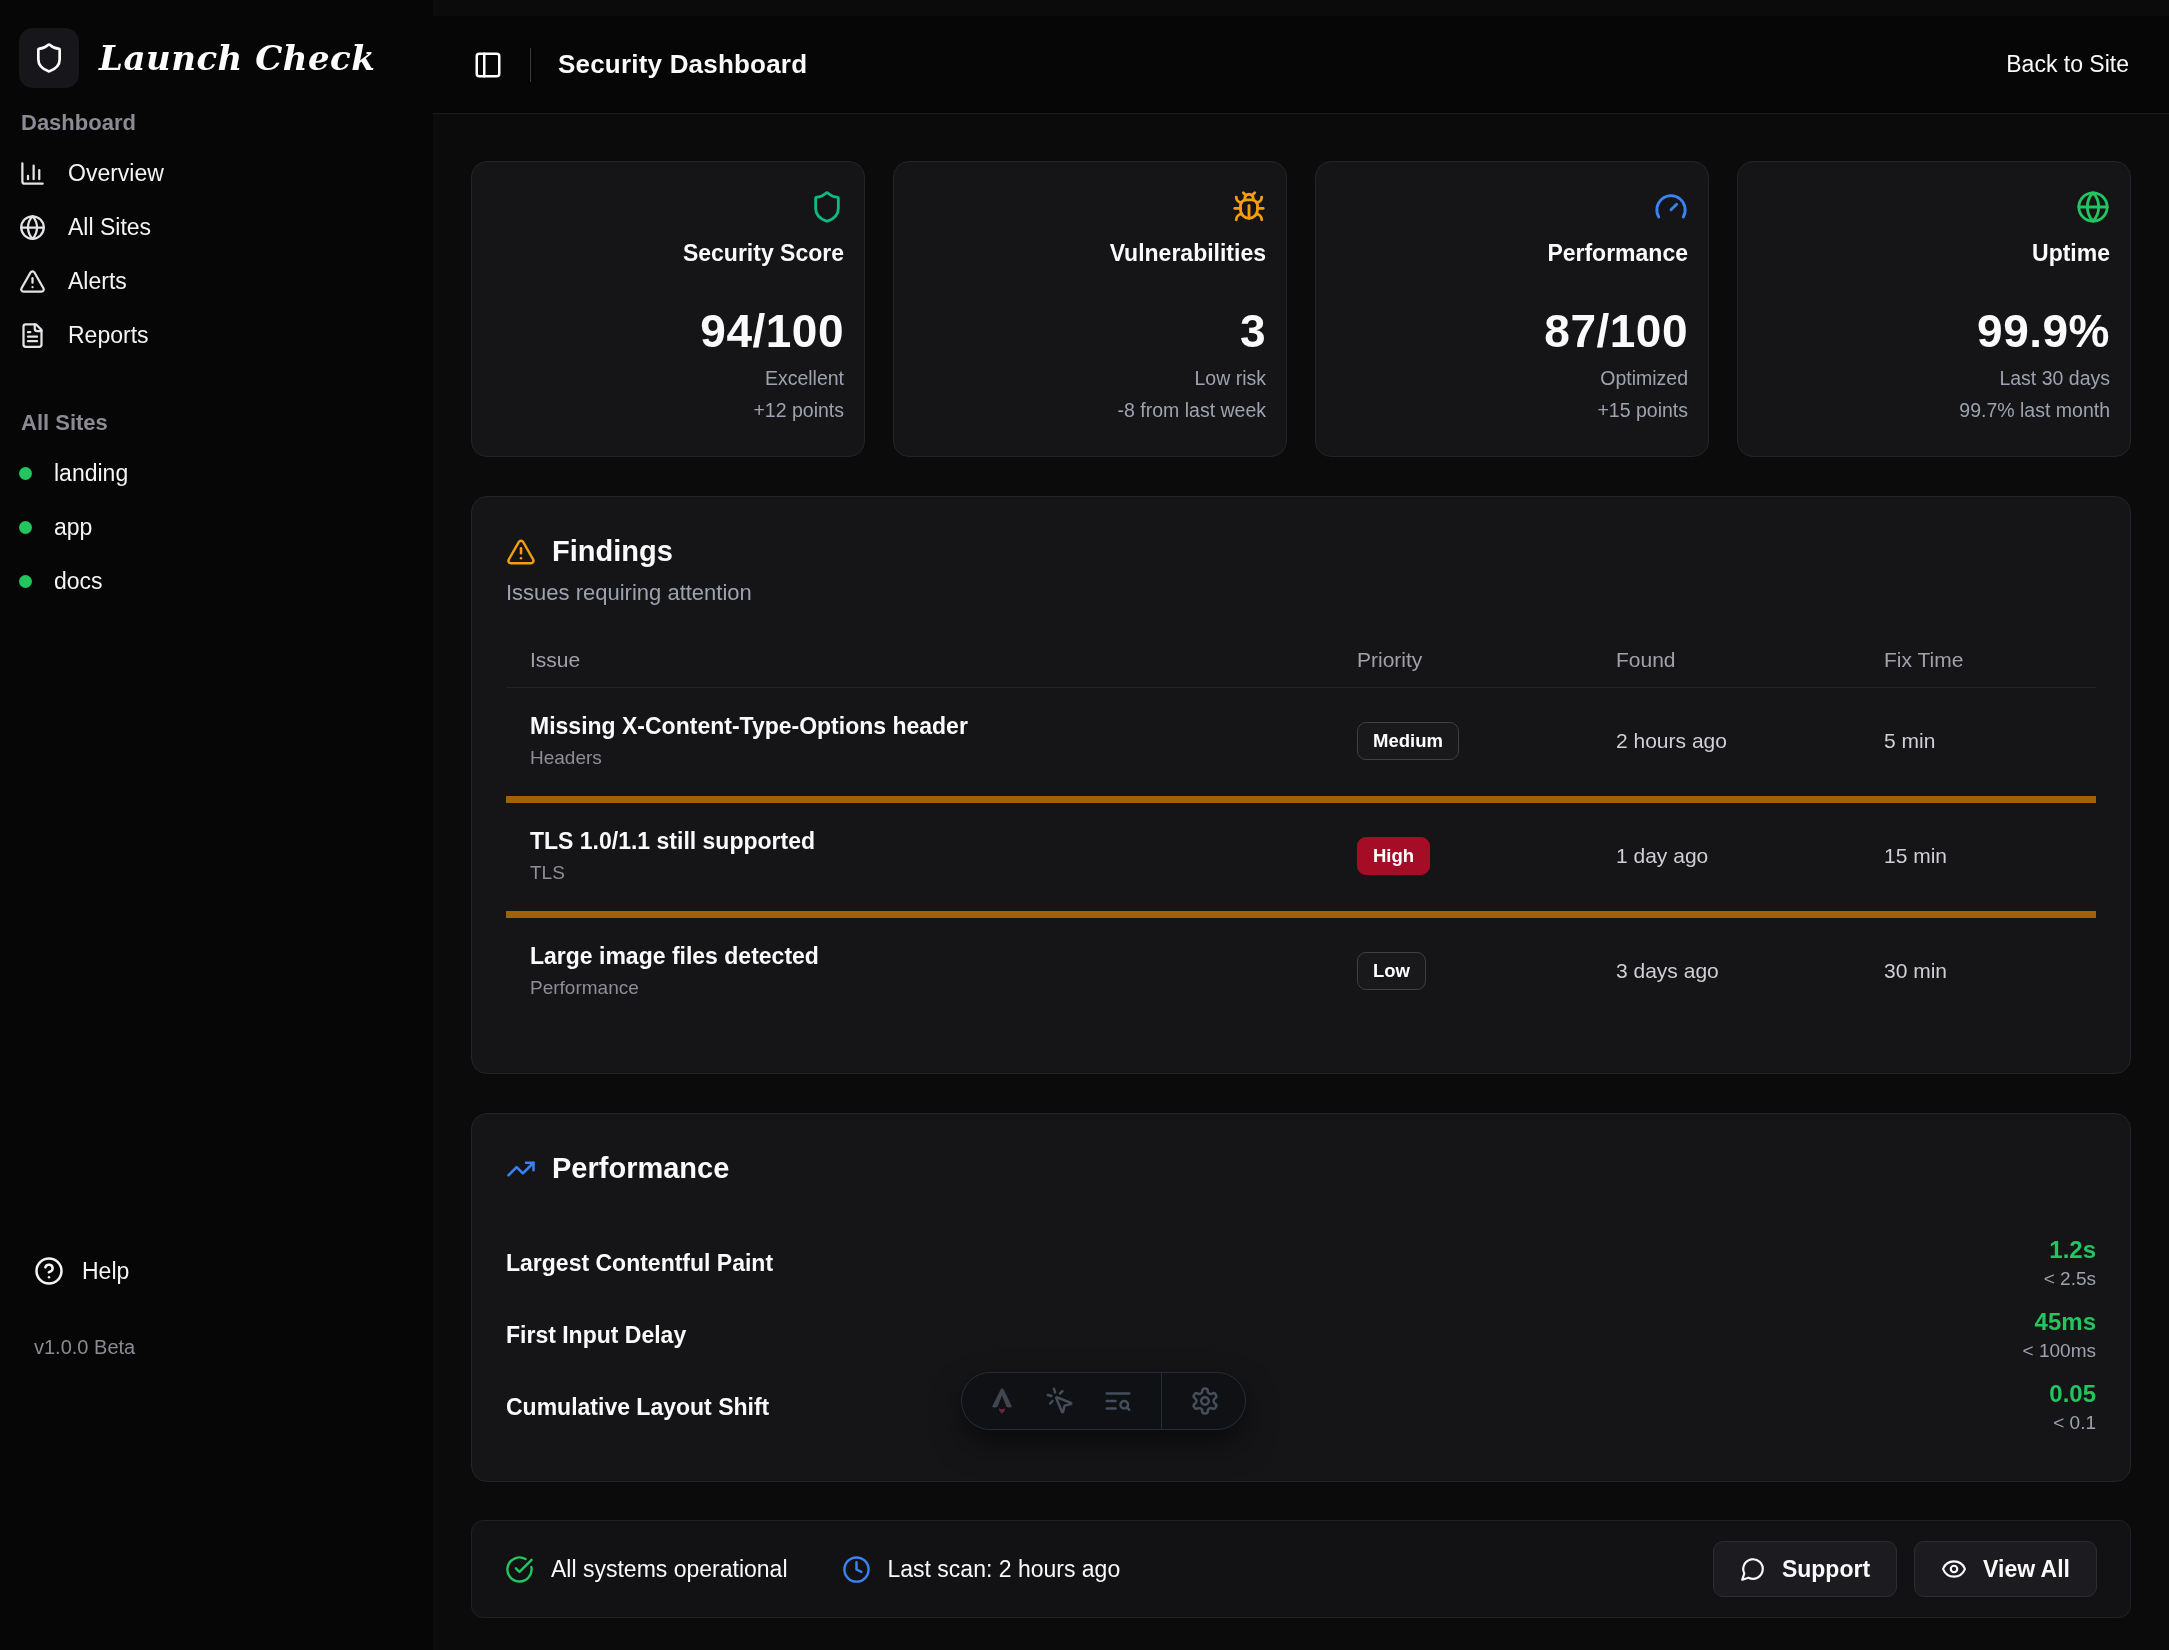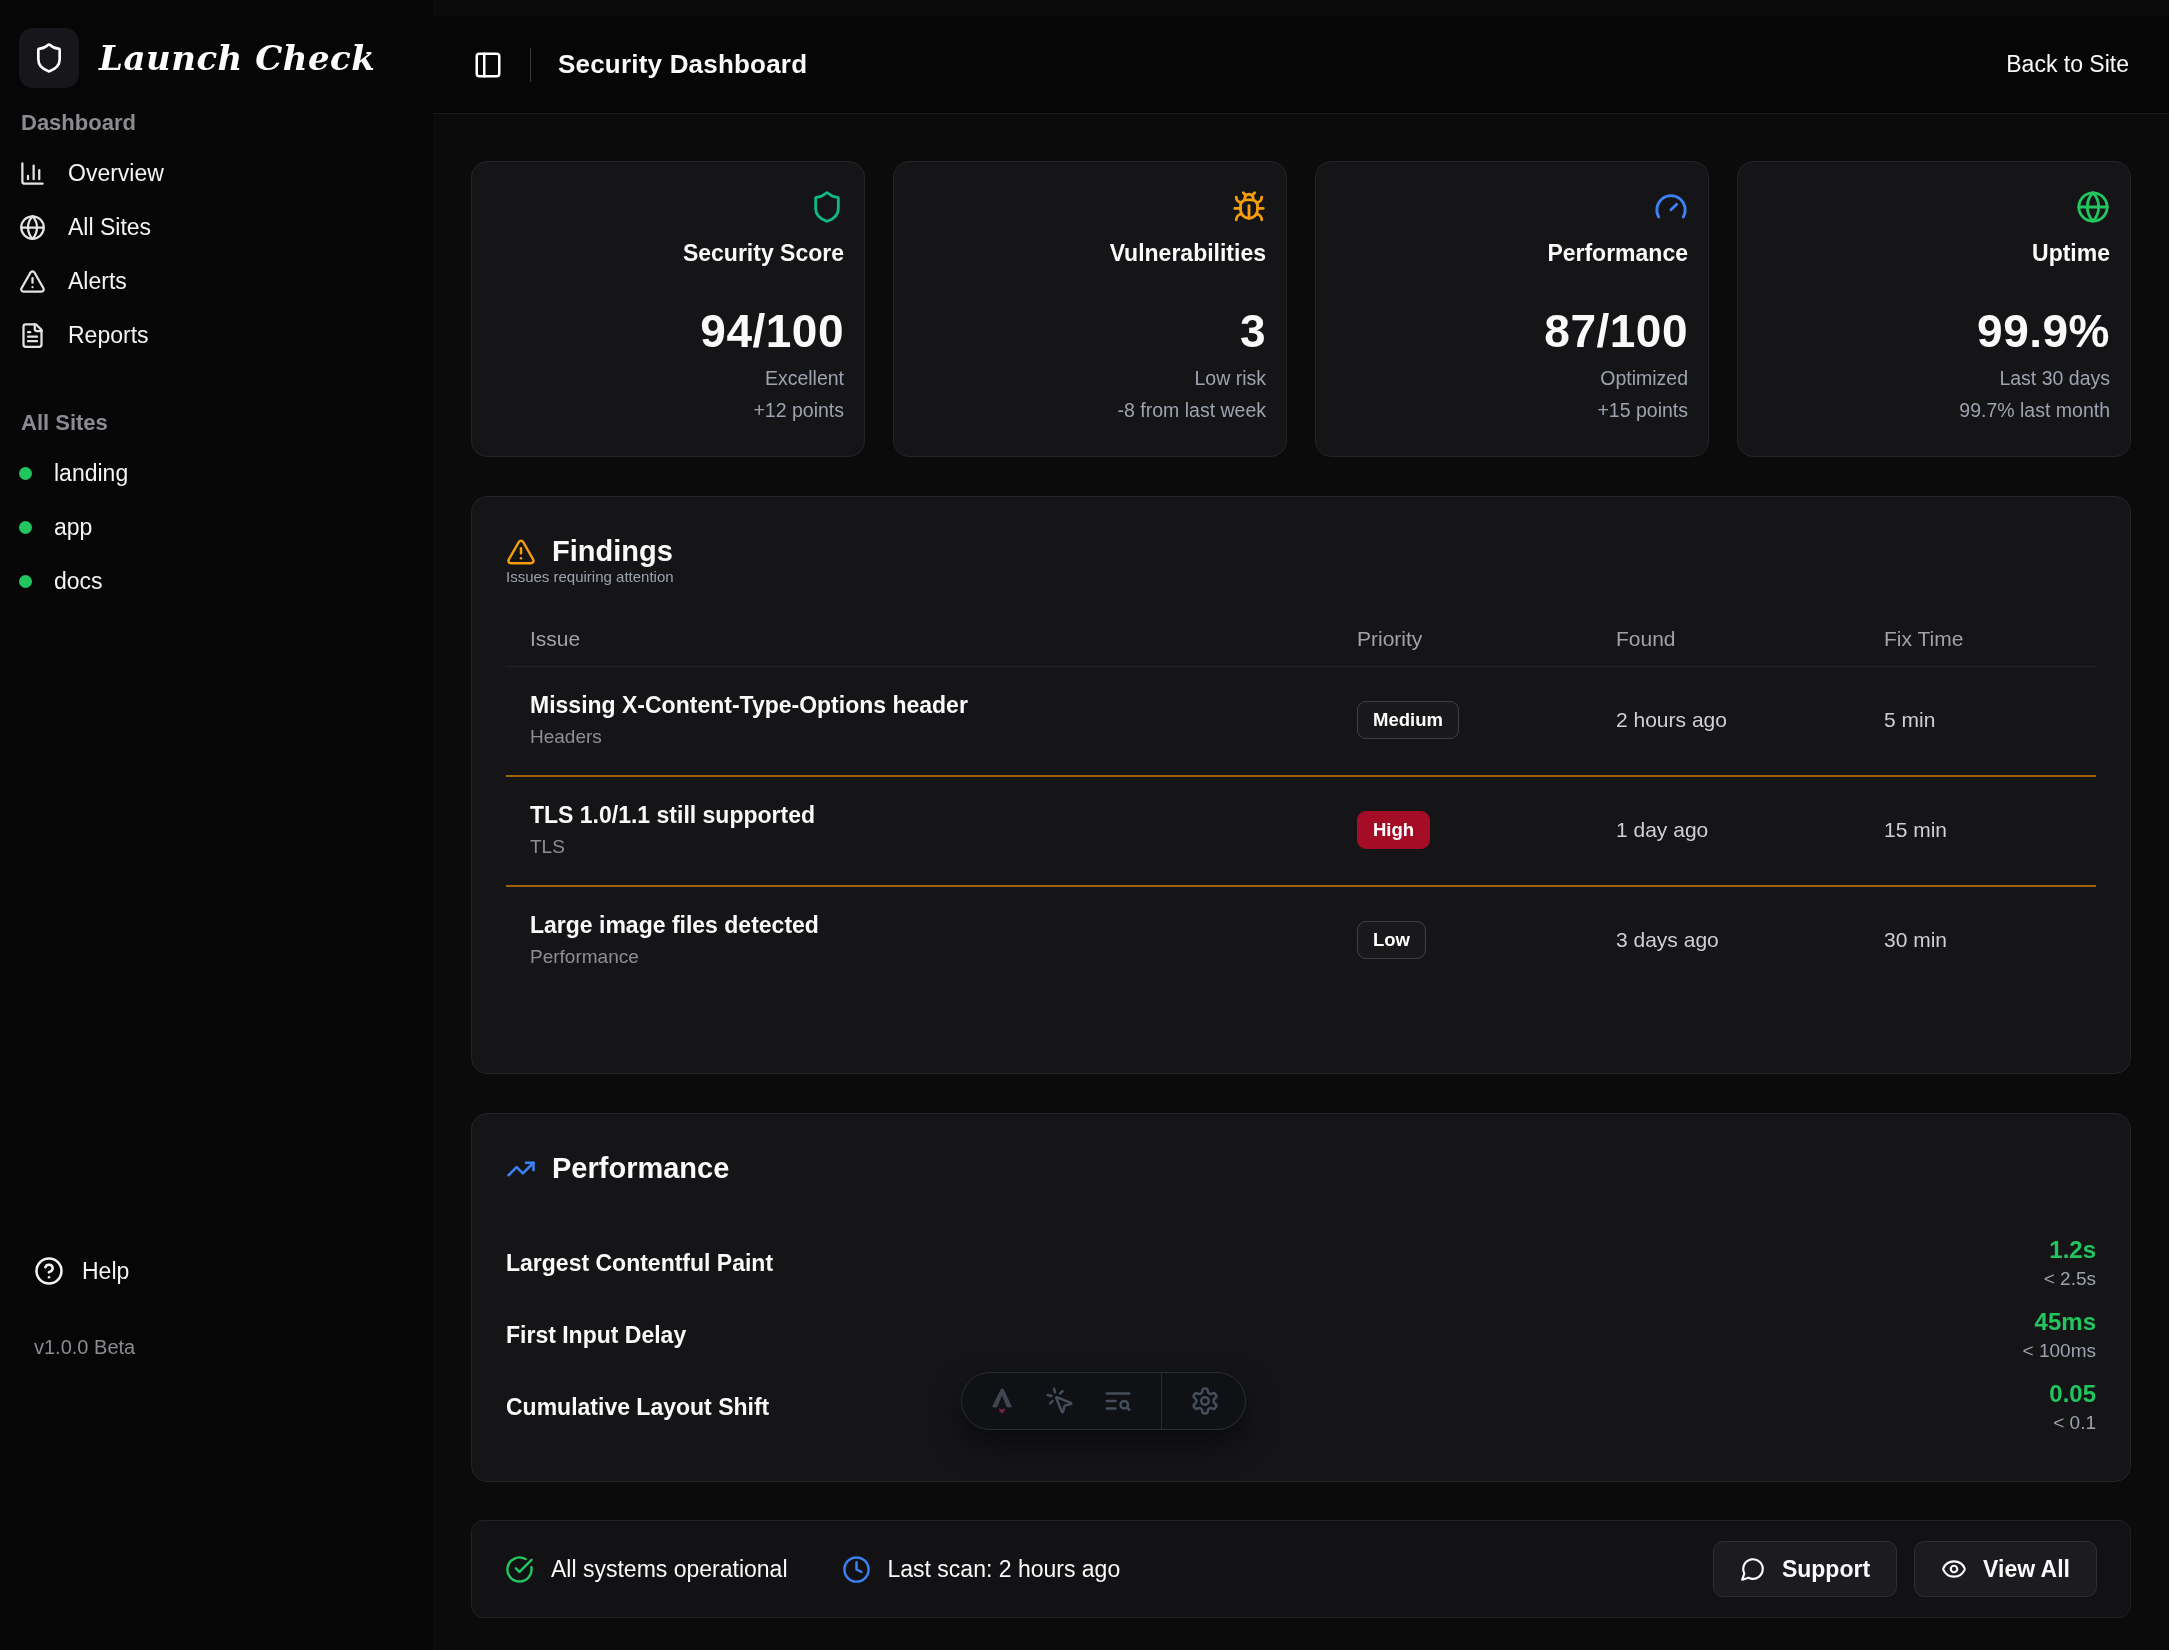--- a/index.html
+++ b/index.html
@@ -44,29 +44,29 @@
   .stat-spacer { flex:1; }
   .stat-value { font-size:46px; font-weight:700; letter-spacing:.5px; }
   .stat-sub { margin-top:9px; font-size:19.5px; color:#9ca3af; }
   .c-emerald { color:#10b981; } .c-amber { color:#f59e0b; } .c-blue { color:#3b82f6; } .c-green { color:#22c55e; }
 
   
   .card { background:#151518; border:1px solid #242428; border-radius:16px; margin-top:39px; padding:38px 34px; position:relative; }
   .card-head { display:flex; align-items:center; gap:16px; }
   .card-head svg { width:30px; height:30px; }
   .card-title { font-size:29px; font-weight:700; }
-  .card-sub { font-size:15px; color:#9ca3af; }
+  .card-sub { margin-top:12px; font-size:22px; color:#9ca3af; }
 
   
   .findings { height:578px; }
   .tbl { margin-top:42px; }
   .trow { display:grid; grid-template-columns:851px 259px 268px 1fr; align-items:center; }
   .thead { color:#a1a1aa; font-size:21px; font-weight:500; padding-bottom:15px; border-bottom:1px solid #232327; }
   .cell-issue { padding-left:24px; }
-  .tr { padding:25px 0 27px; border-bottom:2px solid #a16207; }
+  .tr { padding:25px 0 27px; border-bottom:7px solid #a16207; }
   .tr:last-child { border-bottom:none; }
   .issue-title { font-size:23px; font-weight:600; }
   .issue-cat { margin-top:7px; font-size:19px; color:#8e8e96; }
   .cell-dim { font-size:21px; color:#cfcfd4; }
   .badge { display:inline-block; font-size:18.5px; font-weight:600; padding:7px 15px; border-radius:9px; color:#fff; }
   .badge.outline { border:1px solid #3f3f46; background:rgba(255,255,255,.02); }
   .badge.high { background:#a50d27; border:1px solid #a50d27; }
 
   
   .perf { height:369px; }

